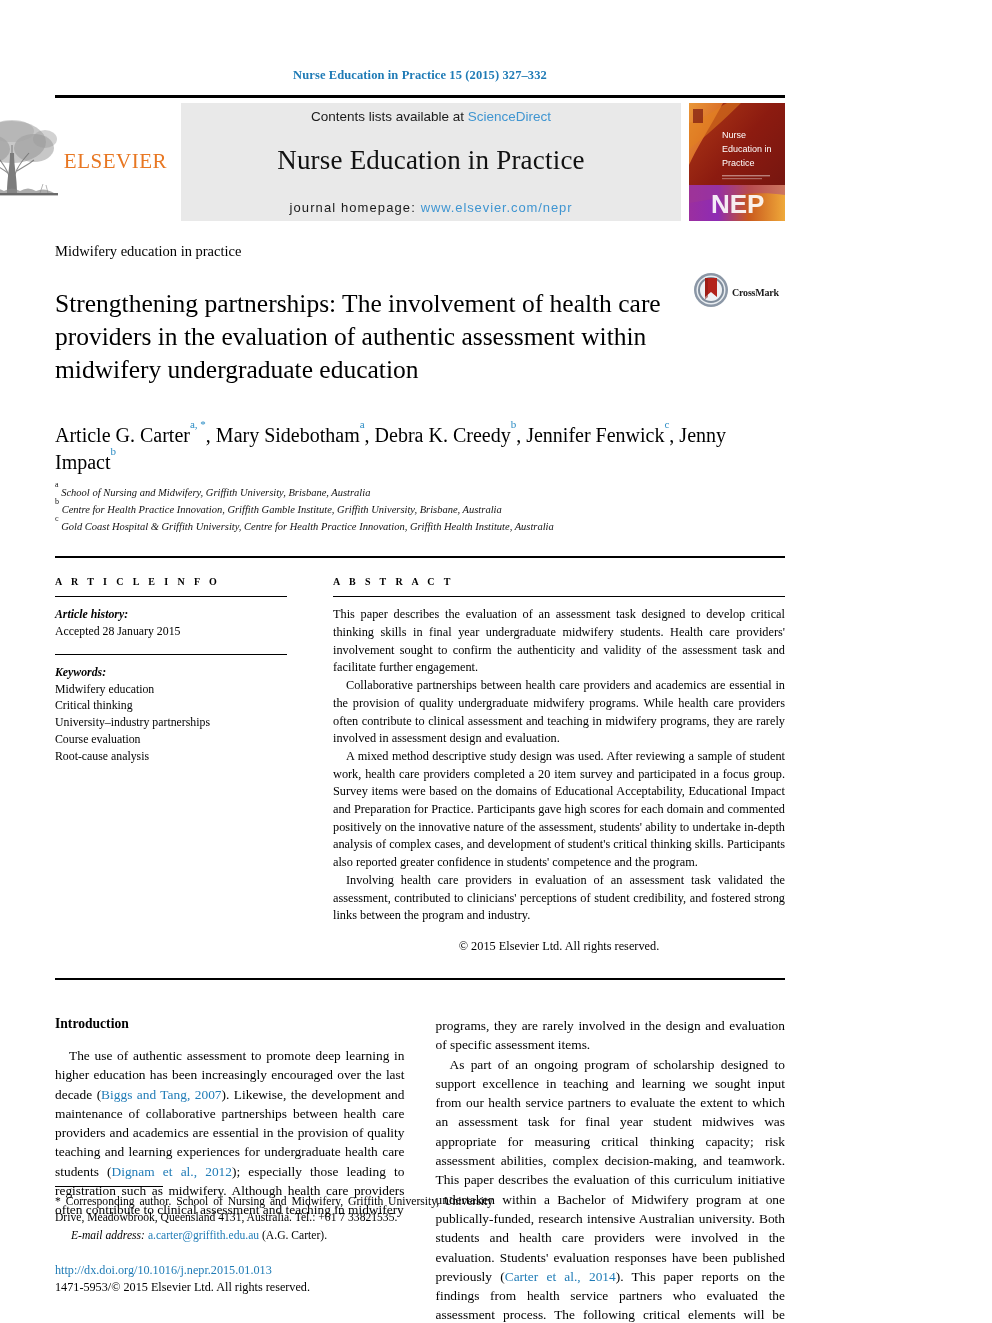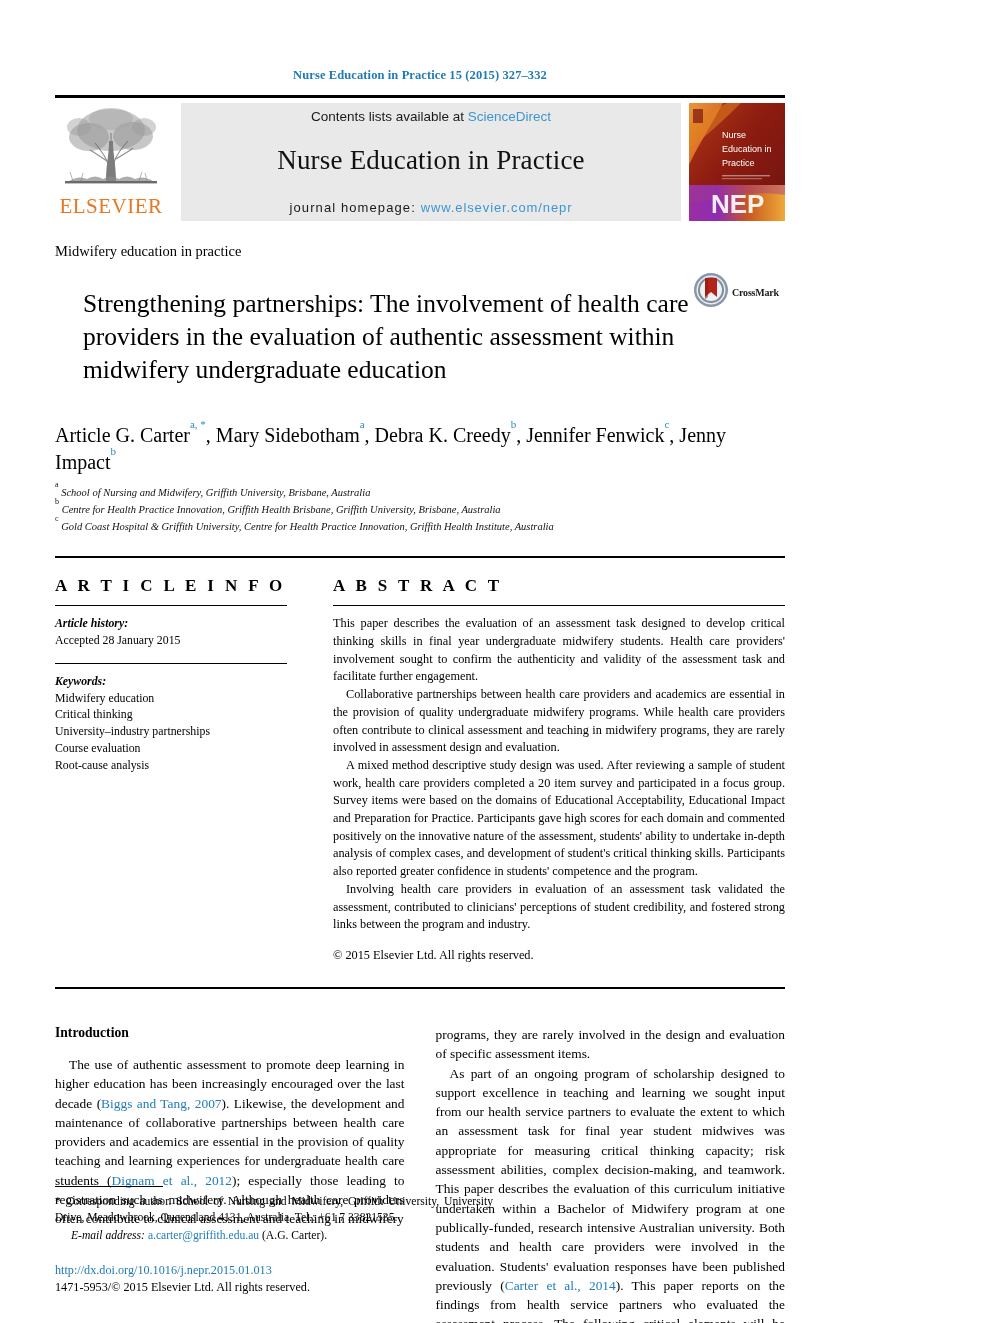--- a/index.html
+++ b/index.html
@@ -42,22 +42,23 @@
   .masthead {
     display: flex;
     align-items: stretch;
     height: 118px;
     margin-top: 5px;
   }
   .elsevier-logo {
     width: 112px;
     flex: 0 0 112px;
     display: flex;
-    flex-direction: column;
+    flex-direction: row;
     align-items: center;
+    justify-content: flex-end;
     padding-bottom: 2px;
   }
   .tree-svg { display:block; }
   .elsevier-word {
     font-family: "Liberation Serif", serif;
     font-size: 21px;
     letter-spacing: .5px;
     color: #E87722;
     line-height: 1;
     margin-top: 1px;
@@ -117,21 +118,20 @@
     margin-top: 10px;
   }
   .article-title {
     flex: 1 1 auto;
     font-family: "Liberation Serif", serif;
     font-size: 25.5px;
     line-height: 1.3;
     color: #000;
     font-weight: 400;
     max-width: 790px;
-    margin-left: 28px;
   }
   .crossmark {
     flex: 0 0 auto;
     width: 92px;
     display: flex;
     align-items: center;
     gap: 3px;
     margin-top: 2px;
   }
   .cm-word {
@@ -166,40 +166,40 @@
   .rule-heavy { border-top: 2.5px solid #000; margin-top: 22px; }
   .info-abstract {
     display: flex;
     margin-top: 18px;
   }
   .col-info { flex: 0 0 232px; margin-right: 46px; }
   .col-abstract { flex: 1 1 auto; }
   .hdr {
     font-family: "Liberation Serif", serif;
     font-weight: bold;
-    font-size: 17px;
+    font-size: 10px;
     letter-spacing: 3.4px;
     color: #000;
     margin-bottom: 9px;
   }
   .thinrule { border-top: 1px solid #000; }
   .info-block { margin-top: 9px; font-size: 11.8px; line-height: 1.42; font-family:Liberation Serif, serif;}
   .info-block .it { font-style: italic; font-weight: 600; display:block; }
   .info-gap { height: 14px; }
   .abstract-body {
     margin-top: 9px;
     font-size: 12.3px;
     line-height: 1.44;
     text-align: justify;
     font-family: "Liberation Serif", serif;
   }
   .abstract-body p { margin: 0; text-indent: 0; }
   .abstract-body p + p { text-indent: 13px; }
   .copyright {
-    text-align: left;
+    text-align: center;
     margin-top: 14px;
     font-size: 12.3px;
     font-family: "Liberation Serif", serif;
   }
 
   
   .body-rule { border-top: 2.5px solid #000; margin-top: 24px; }
   .body-cols {
     display: flex;
     margin-top: 36px;
@@ -371,21 +371,21 @@
   <div class="authors">
     <span>Article G. Carter</span><sup class="star">a, *</sup>,
     <span>Mary Sidebotham</span><sup>a</sup>,
     <span>Debra K. Creedy</span><sup>b</sup>,
     <span>Jennifer Fenwick</span><sup>c</sup>,
     <span>Jenny Impact</span><sup>b</sup>
   </div>
 
   <div class="affiliations">
     <div><sup>a</sup> <span>School of Nursing and Midwifery, Griffith University, Brisbane, Australia</span></div>
-    <div><sup>b</sup> <span>Centre for Health Practice Innovation, Griffith Health Brisbane, Griffith University, Brisbane, Australia</span></div>
+    <div><sup>b</sup> <span>Centre for Health Practice Innovation, Griffith Gamble Institute, Griffith University, Brisbane, Australia</span></div>
     <div><sup>c</sup> <span>Gold Coast Hospital &amp; Griffith University, Centre for Health Practice Innovation, Griffith Health Institute, Australia</span></div>
   </div>
 
   <div class="rule-heavy"></div>
 
   <div class="info-abstract">
 
     <div class="col-info">
       <div class="hdr">A R T I C L E   I N F O</div>
       <div class="thinrule"></div>

